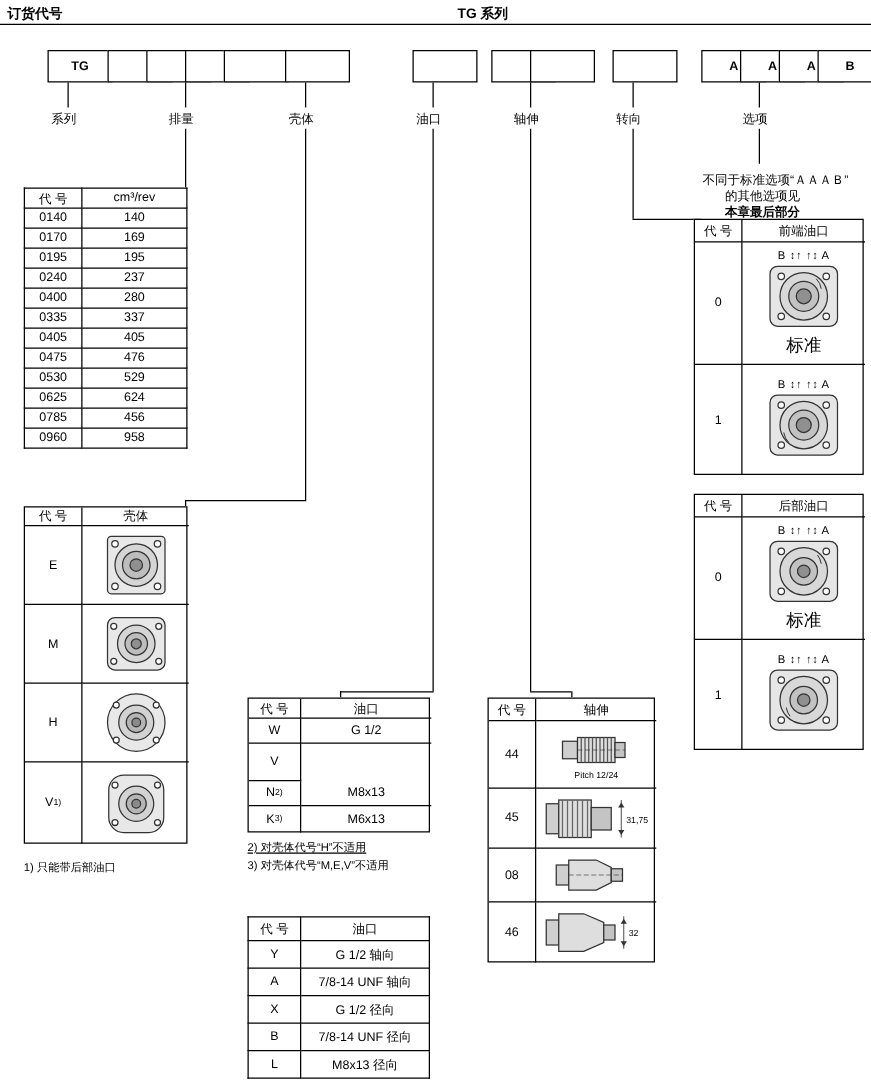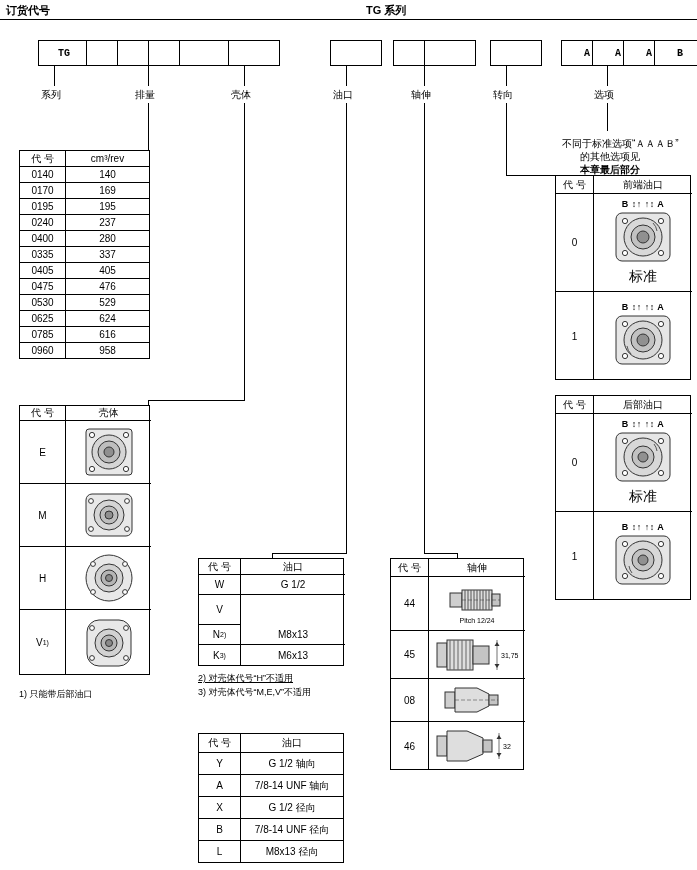--- a/index.html
+++ b/index.html
@@ -7,32 +7,32 @@
     width:697px;height:870px;position:relative;
     background:#ffffff;
     font-family:"Liberation Sans","DejaVu Sans",sans-serif;
     font-size:10px;color:#000;
     overflow:hidden;
   }
   .abs{position:absolute;}
   .ttl{font-size:11px;font-weight:bold;}
   .hdrline{position:absolute;left:0;top:19px;width:697px;height:1px;background:#000;}
   .box{position:absolute;border:1px solid #000;box-sizing:border-box;background:#fff;}
-  .codebox{position:absolute;border:1px solid #000;box-sizing:border-box;width:52px;height:26px;display:flex;align-items:center;justify-content:center;background:#fff;font-family:Liberation Mono, monospace;}
+  .codebox{position:absolute;border:1px solid #000;box-sizing:border-box;width:52px;height:26px;display:flex;align-items:center;justify-content:center;background:#fff;}
   .lbl{position:absolute;font-size:10px;white-space:nowrap;}
   .ln{position:absolute;background:#000;}
   .vln{width:1px;}
   .hln{height:1px;}
   table.tbl{position:absolute;border-collapse:collapse;background:#fff;}
   table.tbl td,table.tbl th{border:1px solid #000;font-weight:normal;font-size:10px;text-align:center;padding:0;height:15px;}
   table.tbl th{font-size:10px;}
   .sup{font-size:7px;vertical-align:super;}
   .note{position:absolute;font-size:9px;white-space:nowrap;}
   .flangewrap{display:flex;flex-direction:column;align-items:center;justify-content:center;}
-  .ab{font-size:9px;font-weight:bold;letter-spacing:0.5px;}
+  .ab{font-size:9px;font-weight:normal;letter-spacing:0.5px;}
   .std{font-size:14px;margin-top:1px;}
   svg{display:block;}
   .cn{font-family:"Liberation Sans","DejaVu Sans",sans-serif;}
 </style>
 </head>
 <body>
 
 <div class="abs ttl cn" style="left:6px;top:3px;">订货代号</div>
 <div class="abs ttl cn" style="left:366px;top:3px;">TG 系列</div>
 <div class="hdrline"></div>
@@ -137,21 +137,21 @@
   <tr>
         <td>0530</td>
         <td>529</td>
       </tr>
   <tr>
         <td>0625</td>
         <td>624</td>
       </tr>
   <tr>
         <td>0785</td>
-        <td>616</td>
+        <td>456</td>
       </tr>
   <tr>
         <td>0960</td>
         <td>958</td>
       </tr>
 </tbody>
   </table>
 
 <div class="box" style="left:19px;top:405px;width:131px;height:270px;">
   <div style="position:absolute;left:0;top:0;width:46px;height:15px;border-right:1px solid #000;border-bottom:1px solid #000;box-sizing:border-box;display:flex;align-items:center;justify-content:center;">代 号</div>

